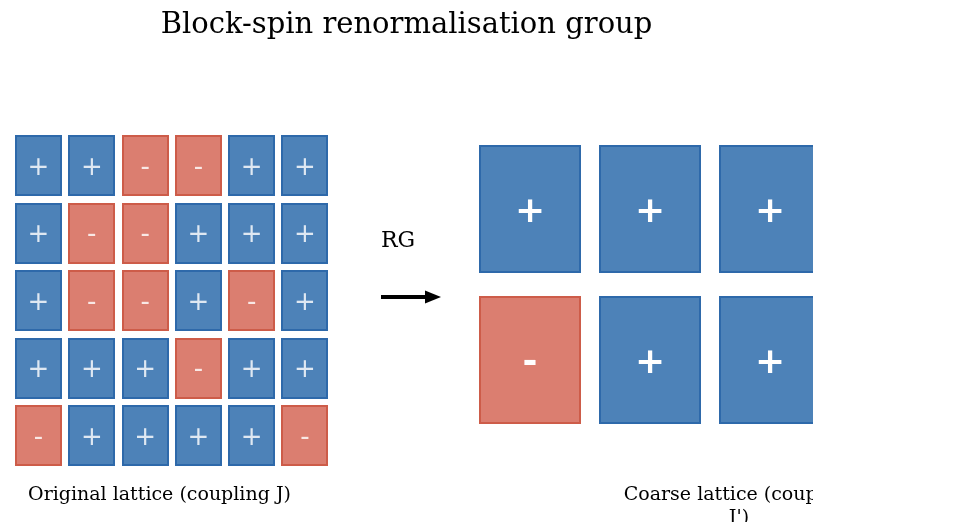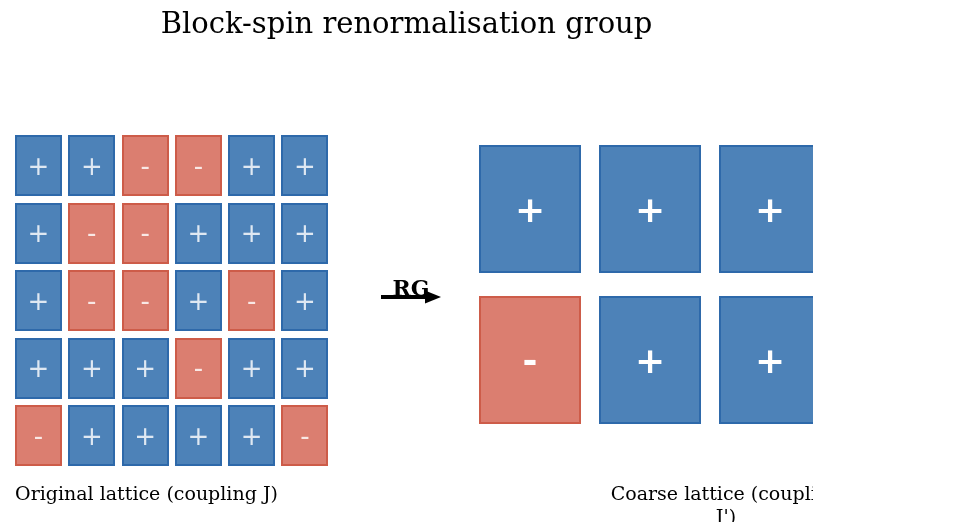--- a/index.html
+++ b/index.html
@@ -51,34 +51,33 @@
   }
   .cell.up   { background: var(--up-fill);   border-color: var(--up-border); }
   .cell.down { background: var(--down-fill); border-color: var(--down-border); }
   .original .cell { font-size: 26px; color: rgba(255,255,255,0.82); }
   .coarse .cell   { font-size: 36px; font-weight: bold; color: #ffffff; }
   .rg-label {
     position: absolute;
     left: 381px;
     top: 227px;
     width: 60px;
-    text-align: center;
     font-size: 22px;
-    font-weight: bold;
+    font-weight: normal;
     color: #000000;
-    margin-top: 48px;
   }
   .rg-arrow { position: absolute; left: 380px; top: 289px; }
   .caption {
     position: absolute;
     top: 482px;
     font-size: 19px;
     line-height: 1.2;
     color: #000000;
     text-align: center;
+    margin-left: 13px;
   }
   .caption.left  { left: 0px;   width: 293px; }
   .caption.right { left: 600px; width: 252px; }
 </style>
 </head>
 <body>
 
 <div class="figure" style="--up-fill: #4d82b8; --up-border: #2e69aa; --down-fill: #db7e70; --down-border: #cd5c49;">
 
   <div class="title">Block-spin renormalisation group</div>

